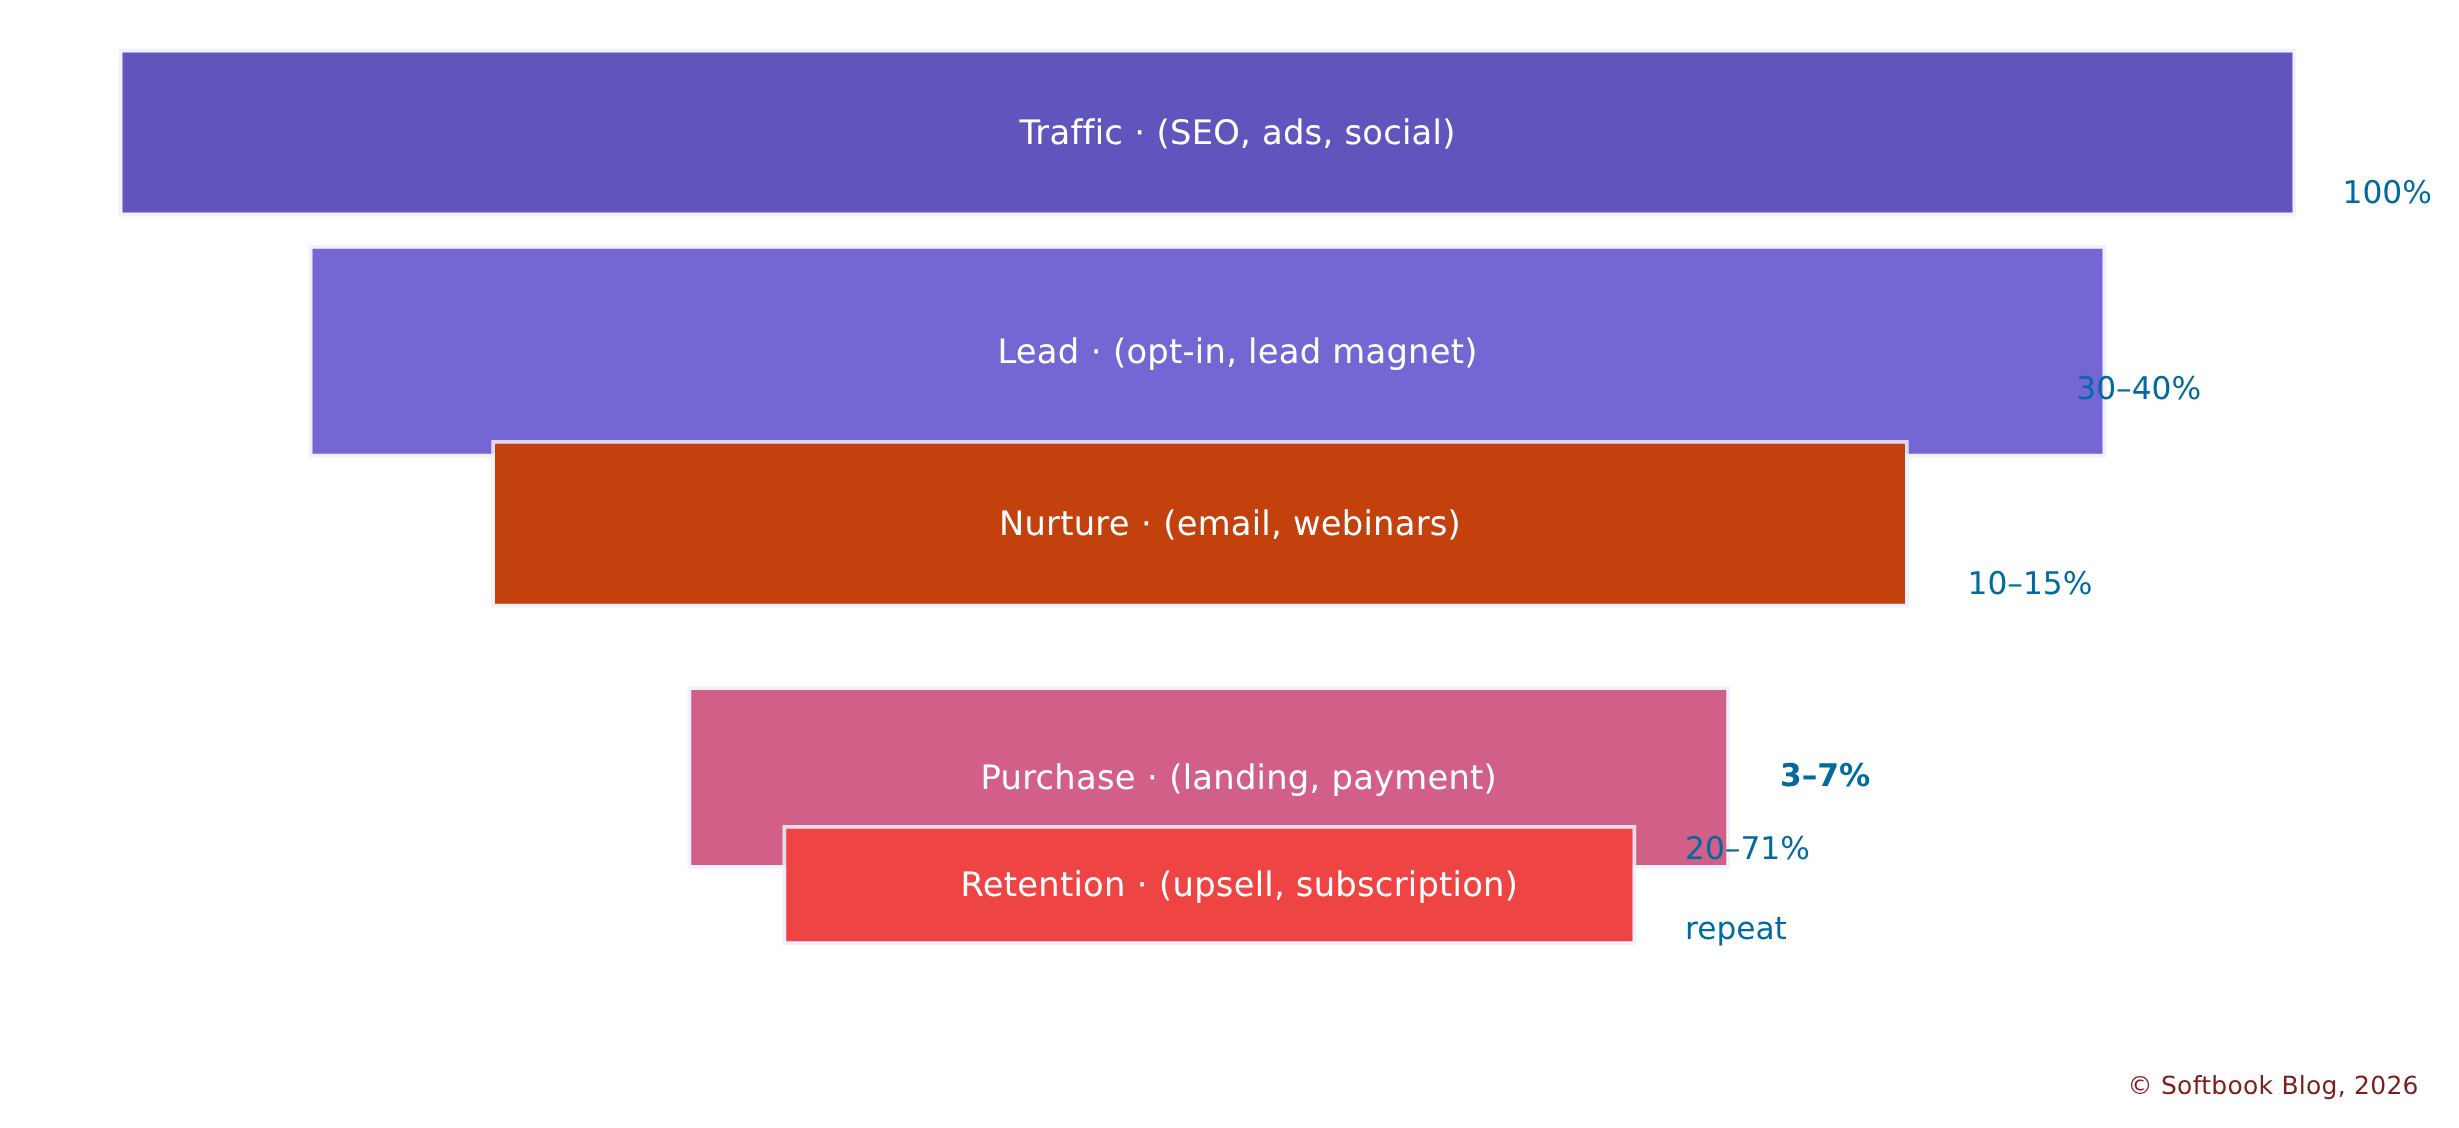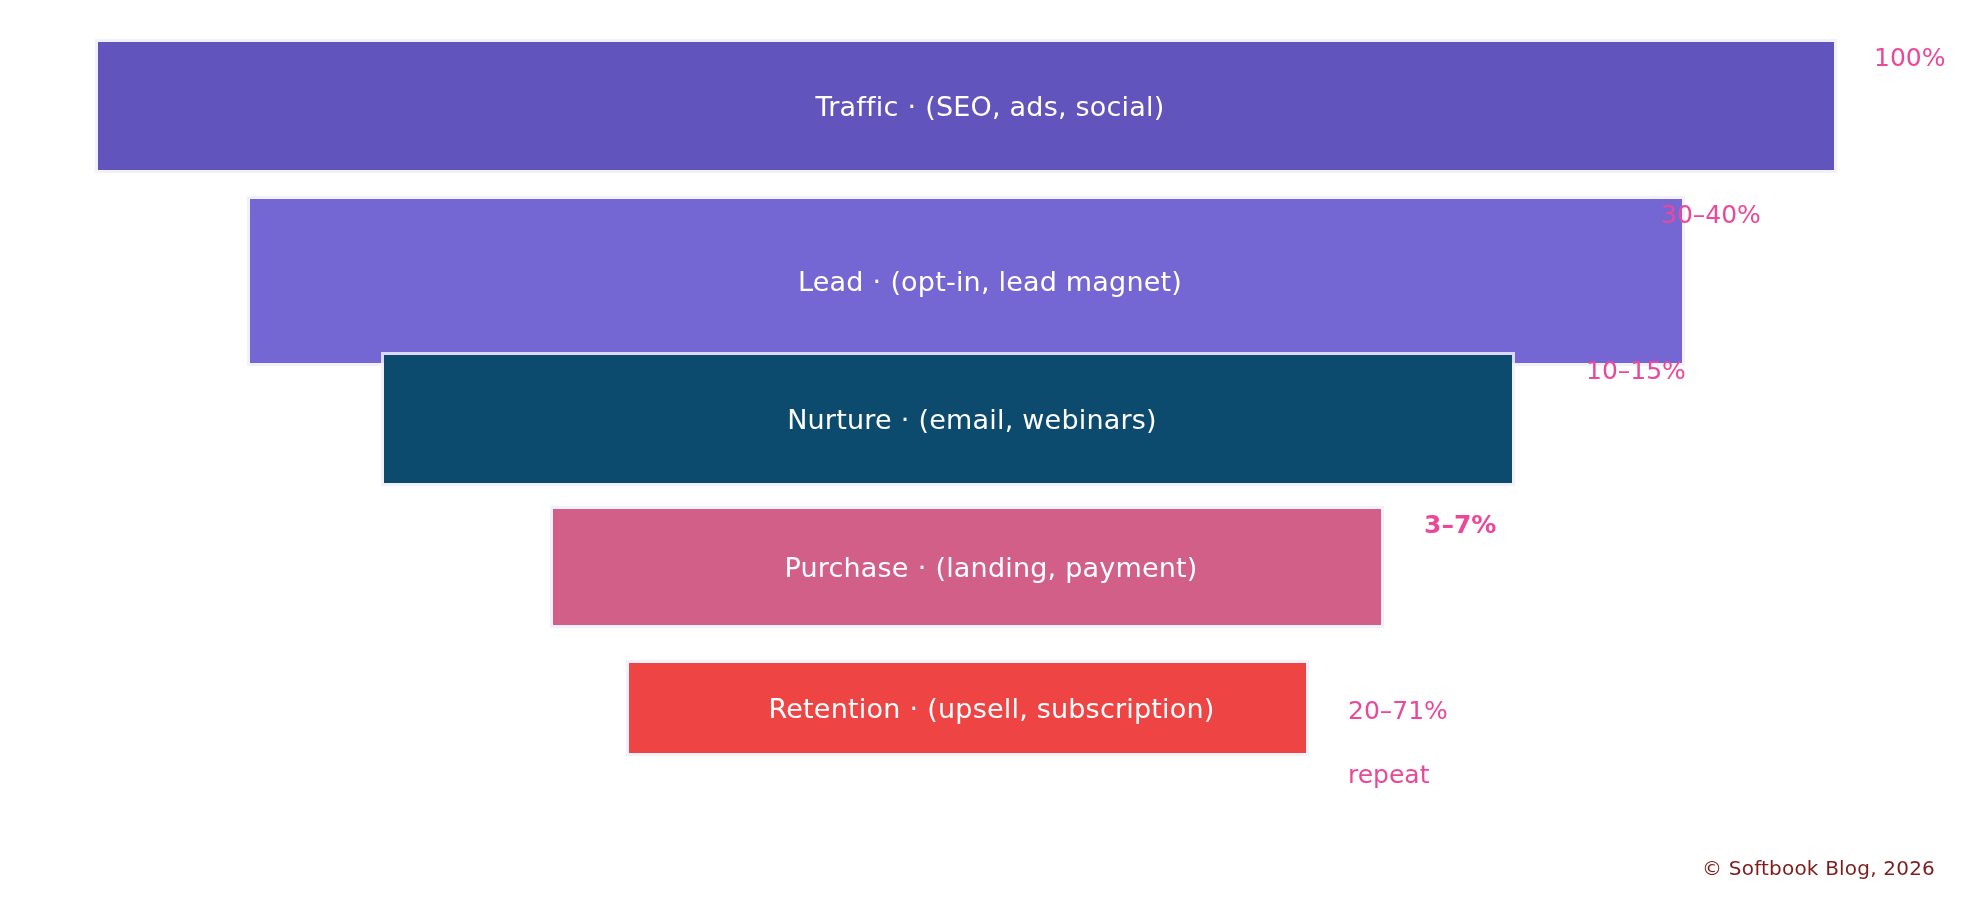--- a/index.html
+++ b/index.html
@@ -40,27 +40,27 @@
     font-size: 27px;
     letter-spacing: 0.2px;
     white-space: nowrap;
     font-weight: 400;
   }
   .funnel-bar-label .sep {
     padding: 0 9px;
   }
   .funnel-rate {
     position: absolute;
-    color: #ec4899;
+    color: #0369a1;
     font-size: 25px;
     line-height: 1.28;
     white-space: pre-line;
     top: 0;
     display: flex;
-    align-items: flex-start;
+    align-items: flex-end;
     height: 100%;
   }
   #footer-credit {
     position: absolute;
     right: 32px;
     bottom: 22px;
     color: #7f1d1d;
     font-size: 20px;
     letter-spacing: 0.2px;
     white-space: nowrap;
@@ -87,32 +87,32 @@
       <span class="funnel-bar-label">
         <span>Lead</span><span class="sep">·</span><span>(opt-in, lead magnet)</span>
       </span>
     </div>
     <div class="funnel-rate" style="left:1661px; height:128px;">
       <span>30–40%</span>
     </div>
   </div>
 
   <div class="funnel-row" style="top:355px;">
-    <div class="funnel-bar" style="left:384px; width:1128px; height:128px; background:#0c4a6e;">
+    <div class="funnel-bar" style="left:396px; width:1128px; height:128px; background:#c2410c;">
       <span class="funnel-bar-label">
         <span>Nurture</span><span class="sep">·</span><span>(email, webinars)</span>
       </span>
     </div>
-    <div class="funnel-rate" style="left:1574px; height:128px;margin-left:12px;">
+    <div class="funnel-rate" style="left:1574px; height:128px;">
       <span>10–15%</span>
     </div>
   </div>
 
   <div class="funnel-row" style="top:509px;">
-    <div class="funnel-bar" style="left:553px; width:828px; height:116px; background:#d15f87;">
+    <div class="funnel-bar" style="left:553px; width:828px; height:140px; background:#d15f87;margin-top:43px;">
       <span class="funnel-bar-label">
         <span>Purchase</span><span class="sep">·</span><span>(landing, payment)</span>
       </span>
     </div>
     <div class="funnel-rate" style="left:1424px; height:128px;font-weight:bold;">
       <span>3–7%</span>
     </div>
   </div>
 
   <div class="funnel-row" style="top:663px;">

